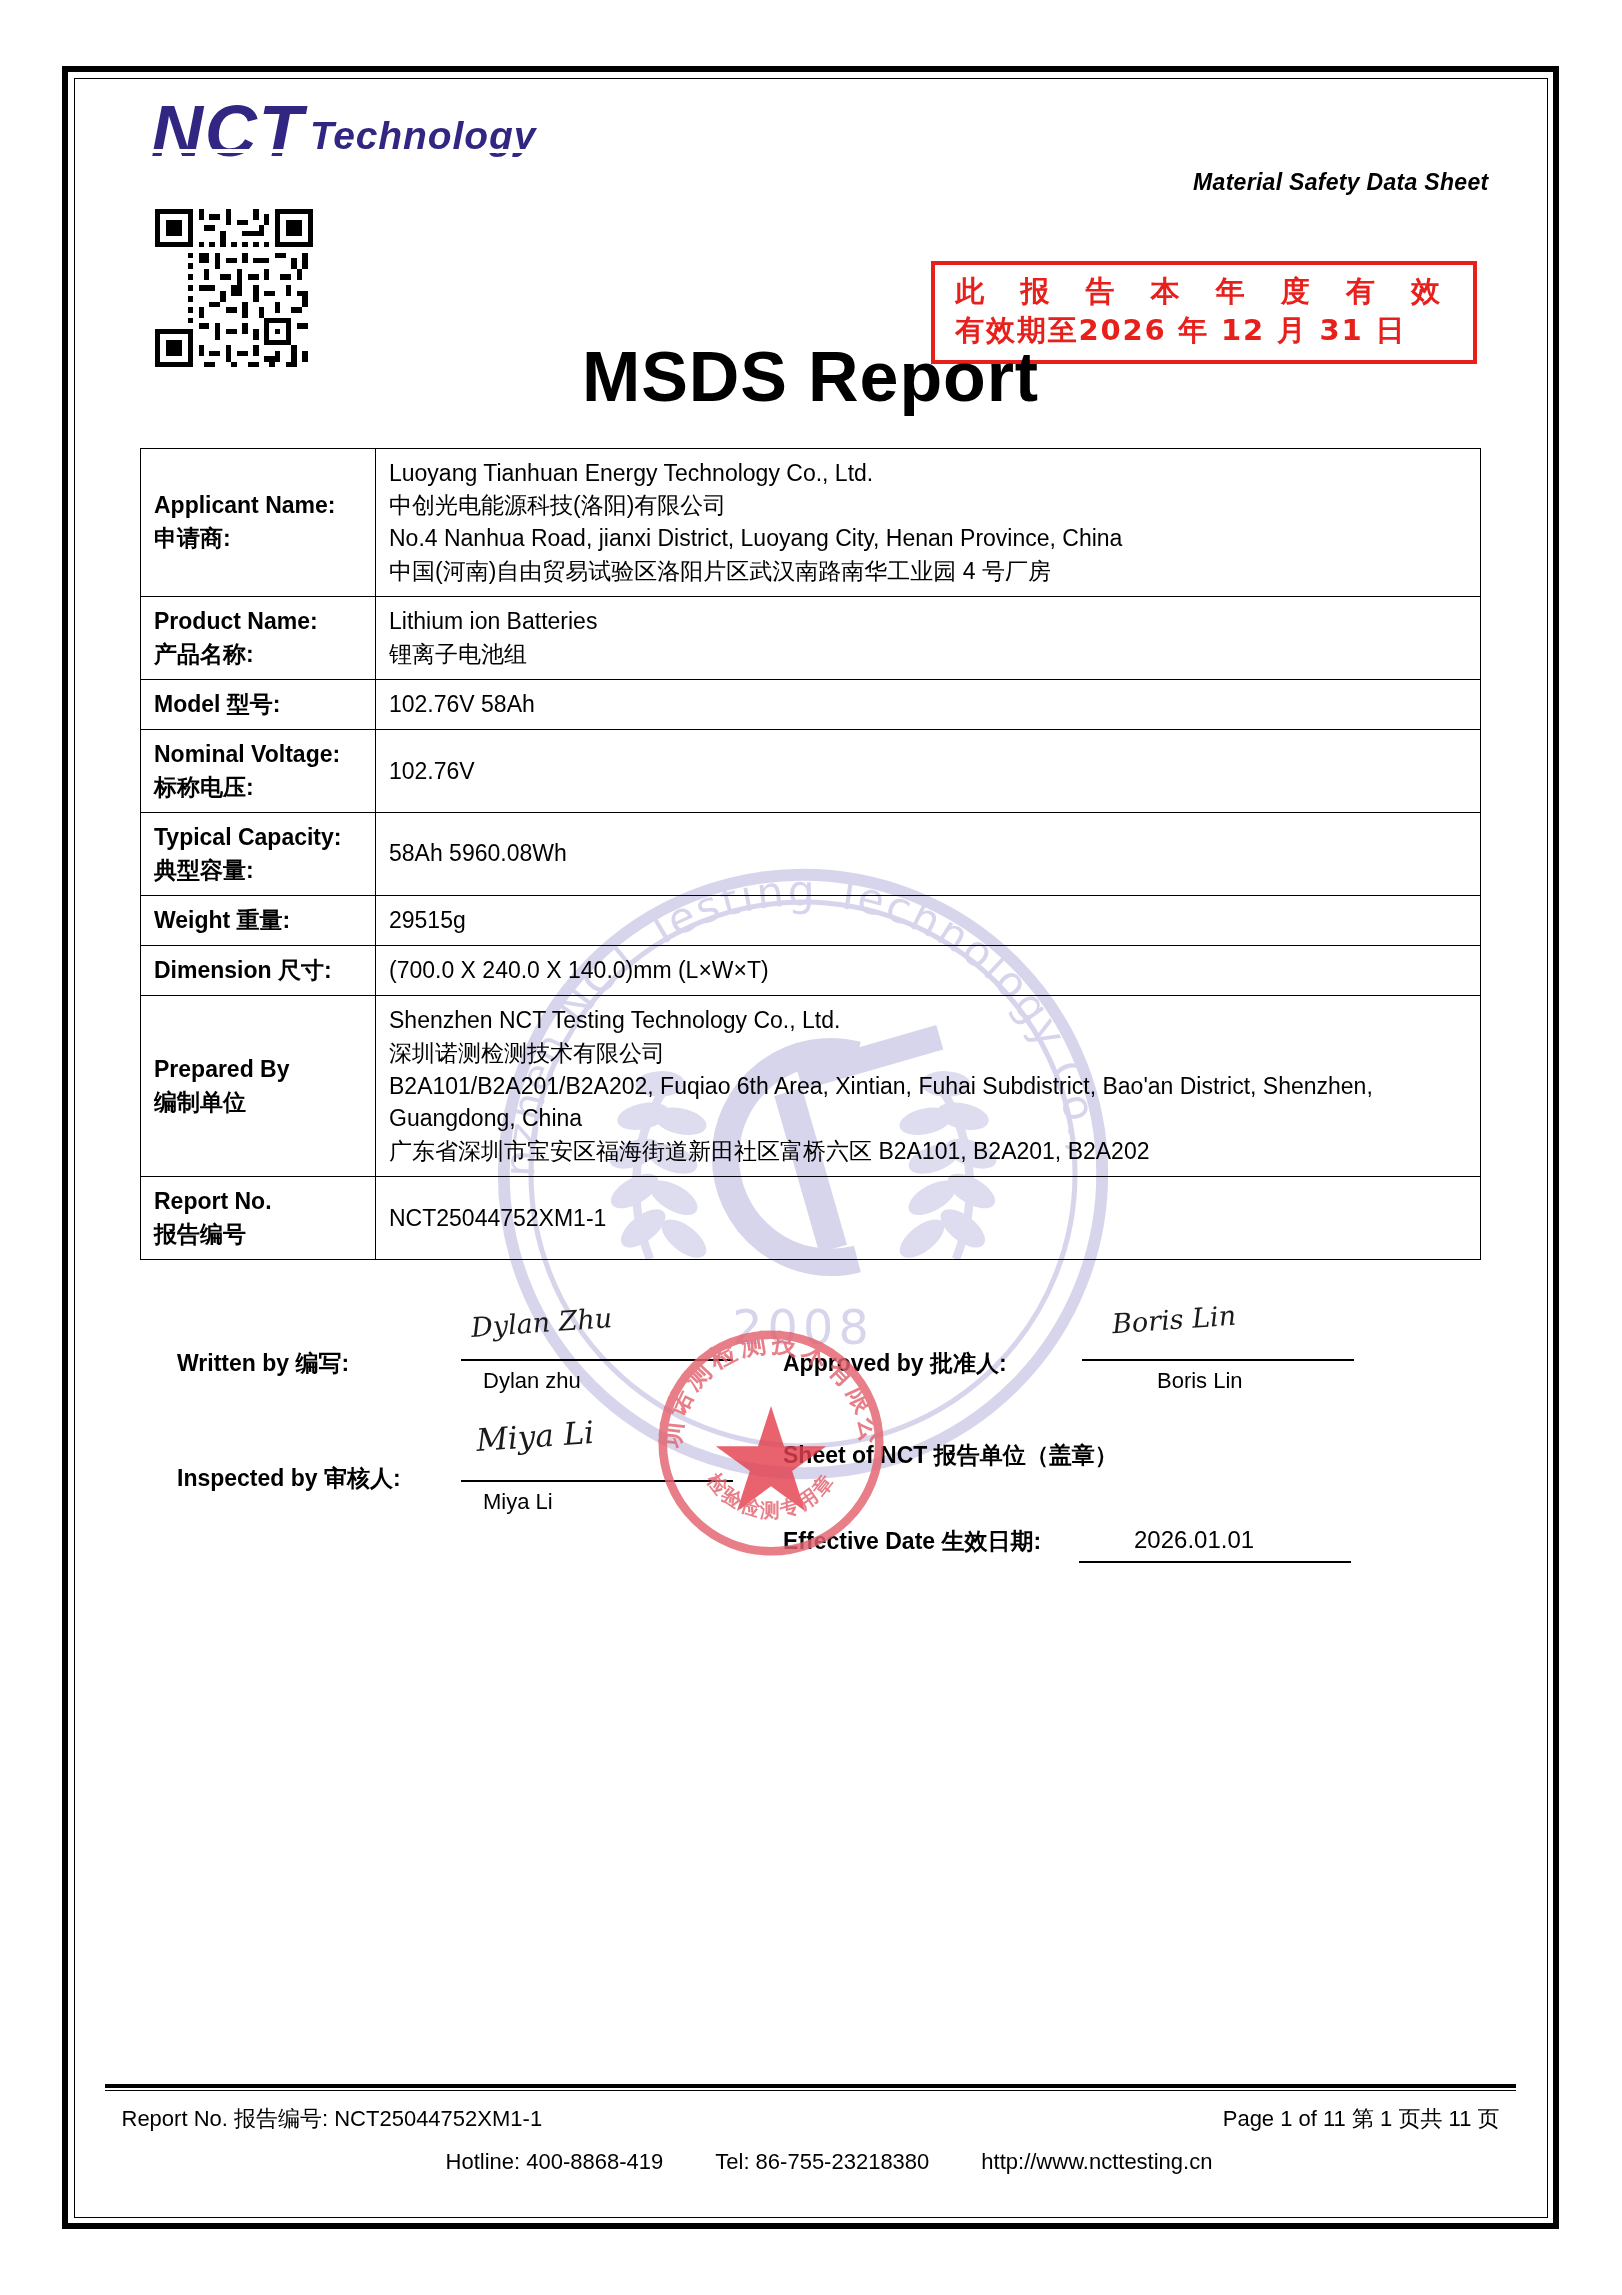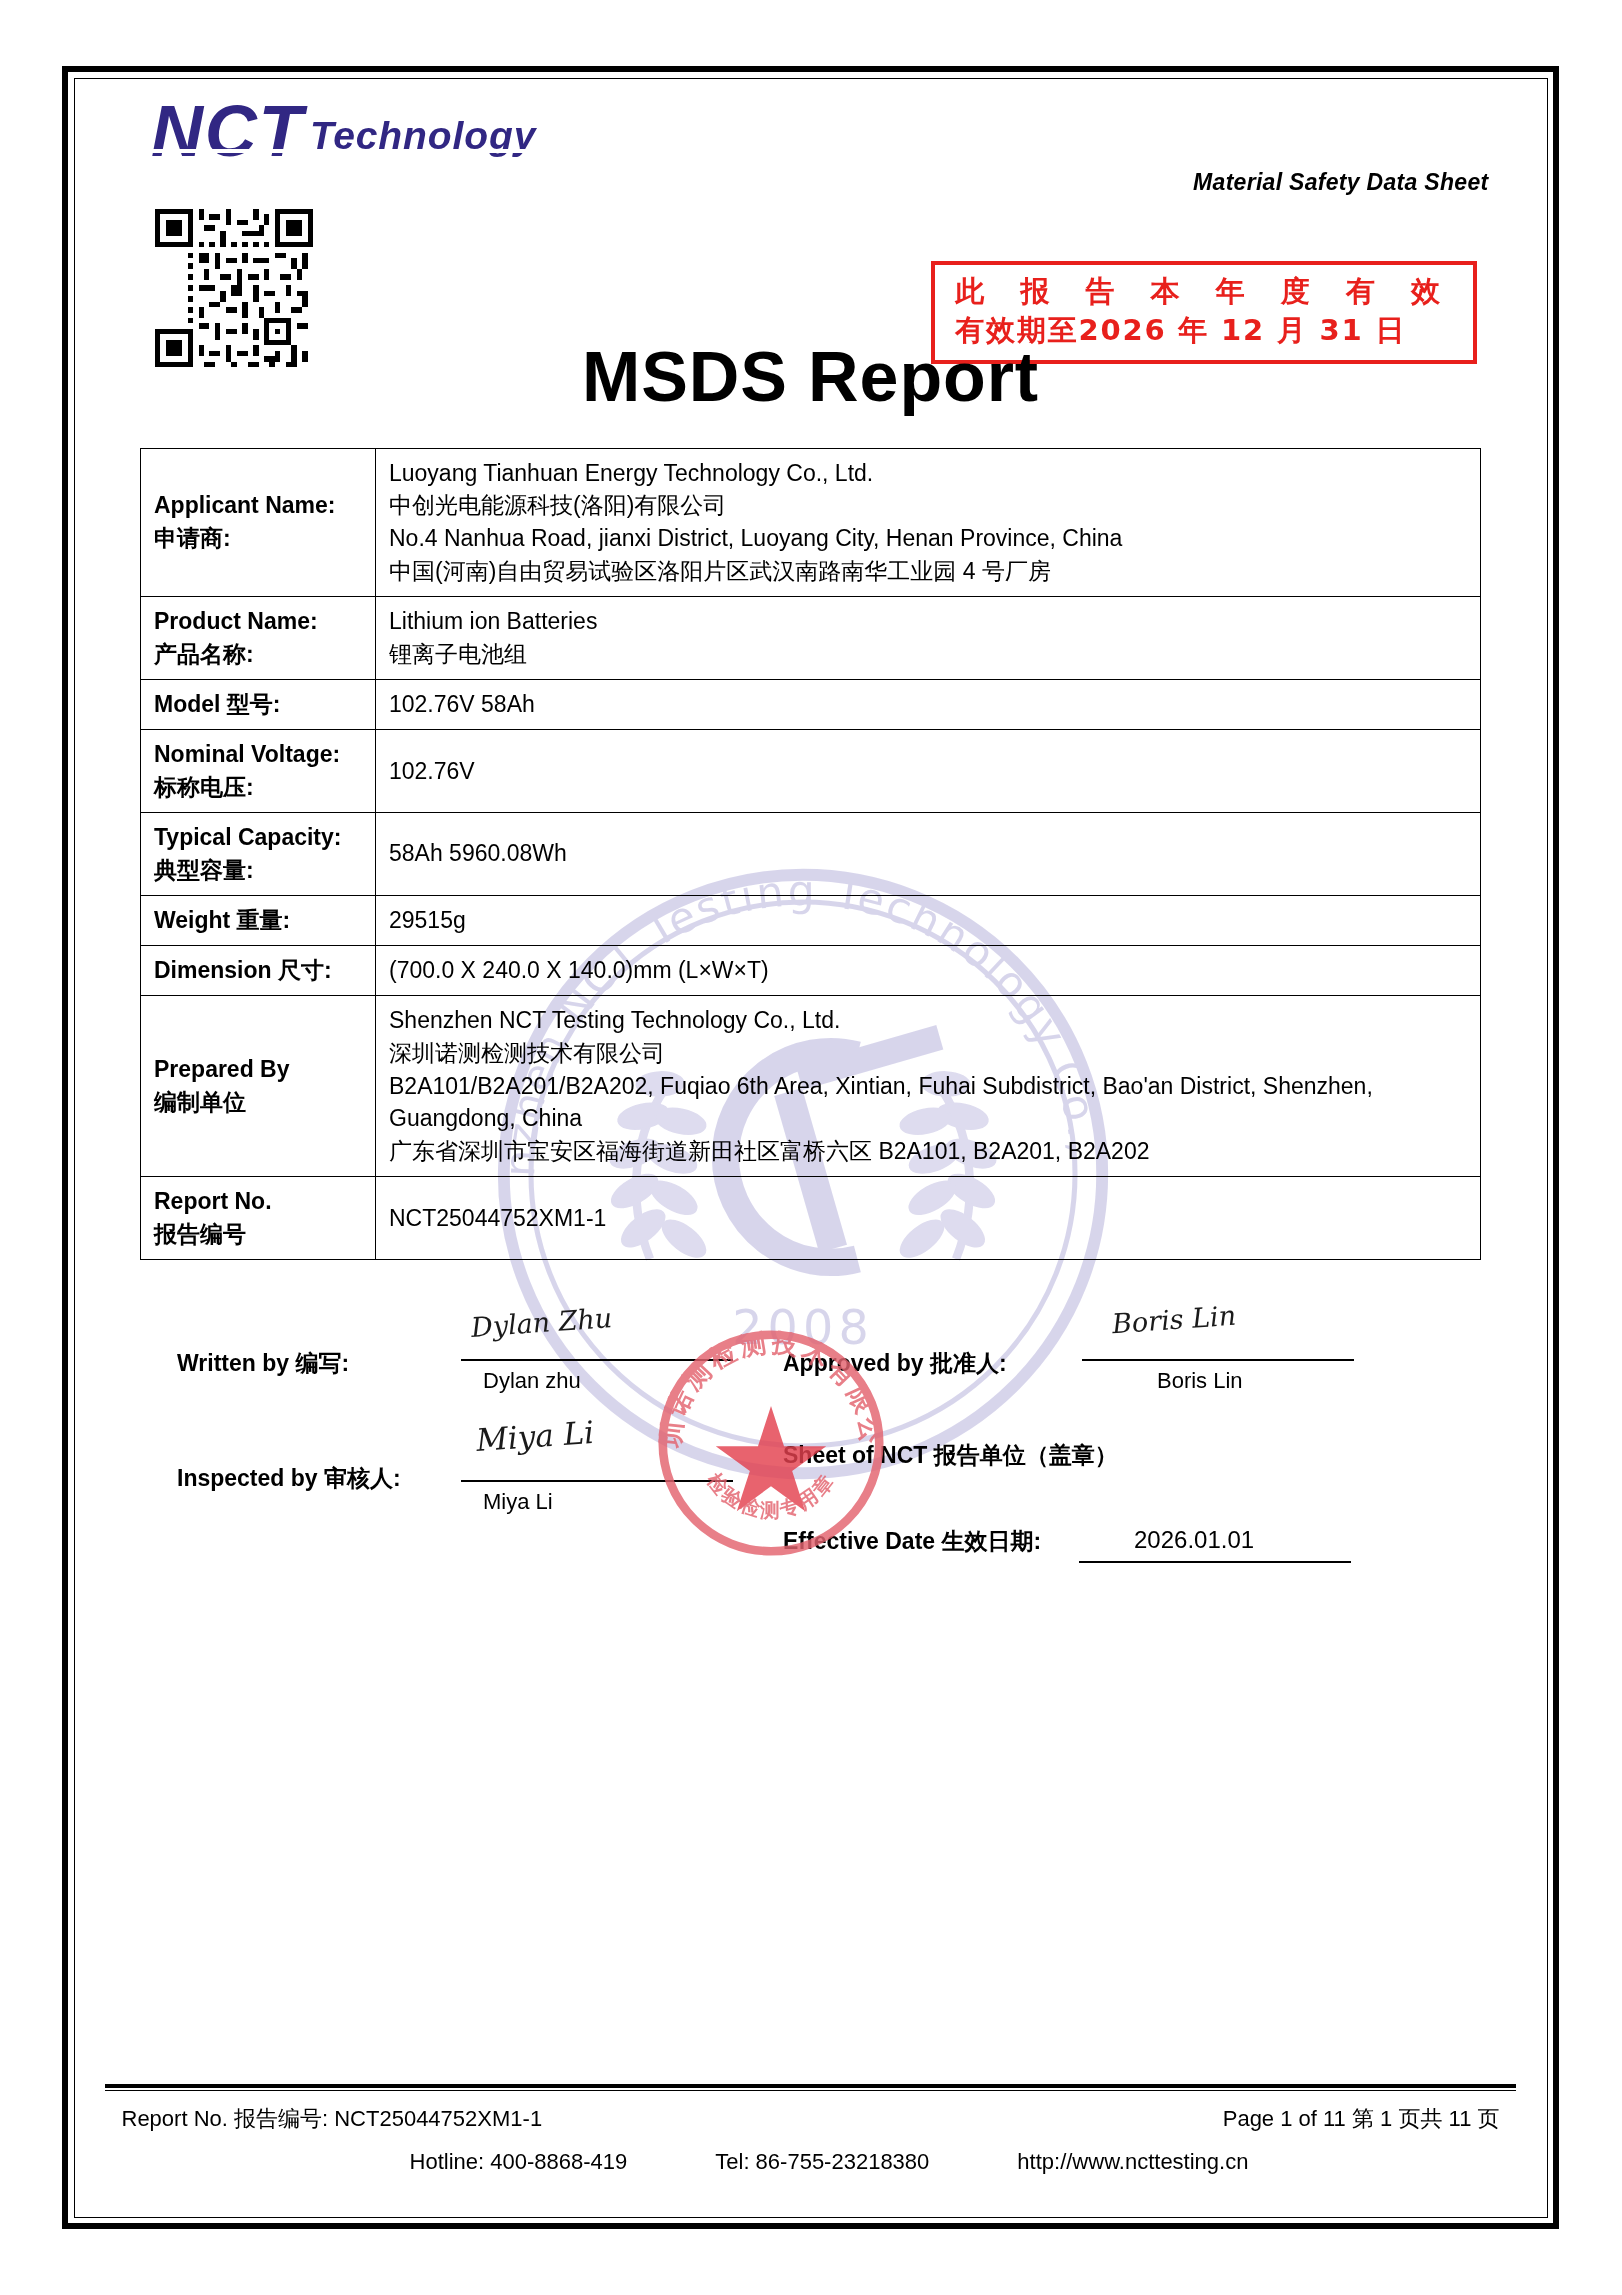--- a/index.html
+++ b/index.html
@@ -109,21 +109,21 @@
     opacity:.82;pointer-events:none;
   }
 
   
   .footer{
     position:absolute;left:37px;right:37px;bottom:48px;z-index:2;
   }
   .footer-rule{border-top:4.6px solid #000;margin-bottom:2.8px;}
   .footer-rule2{border-top:1.8px solid #000;margin-bottom:13px;}
   .footer-row1{display:flex;justify-content:space-between;font-size:22px;padding:0 16.5px;}
-  .footer-row2{display:flex;justify-content:center;gap:88px;font-size:22px;margin-top:14.7px;padding-left:37px;}
+  .footer-row2{display:flex;justify-content:center;gap:52px;font-size:22px;margin-top:14.7px;padding-left:37px;}
 </style>
 </head>
 <body>
 
 <div class="page-outer">
 <div class="page-inner"></div>
 
 <div class="watermark">
   <svg viewBox="0 0 400 400" width="680" height="680" aria-hidden="true">
     <defs>

